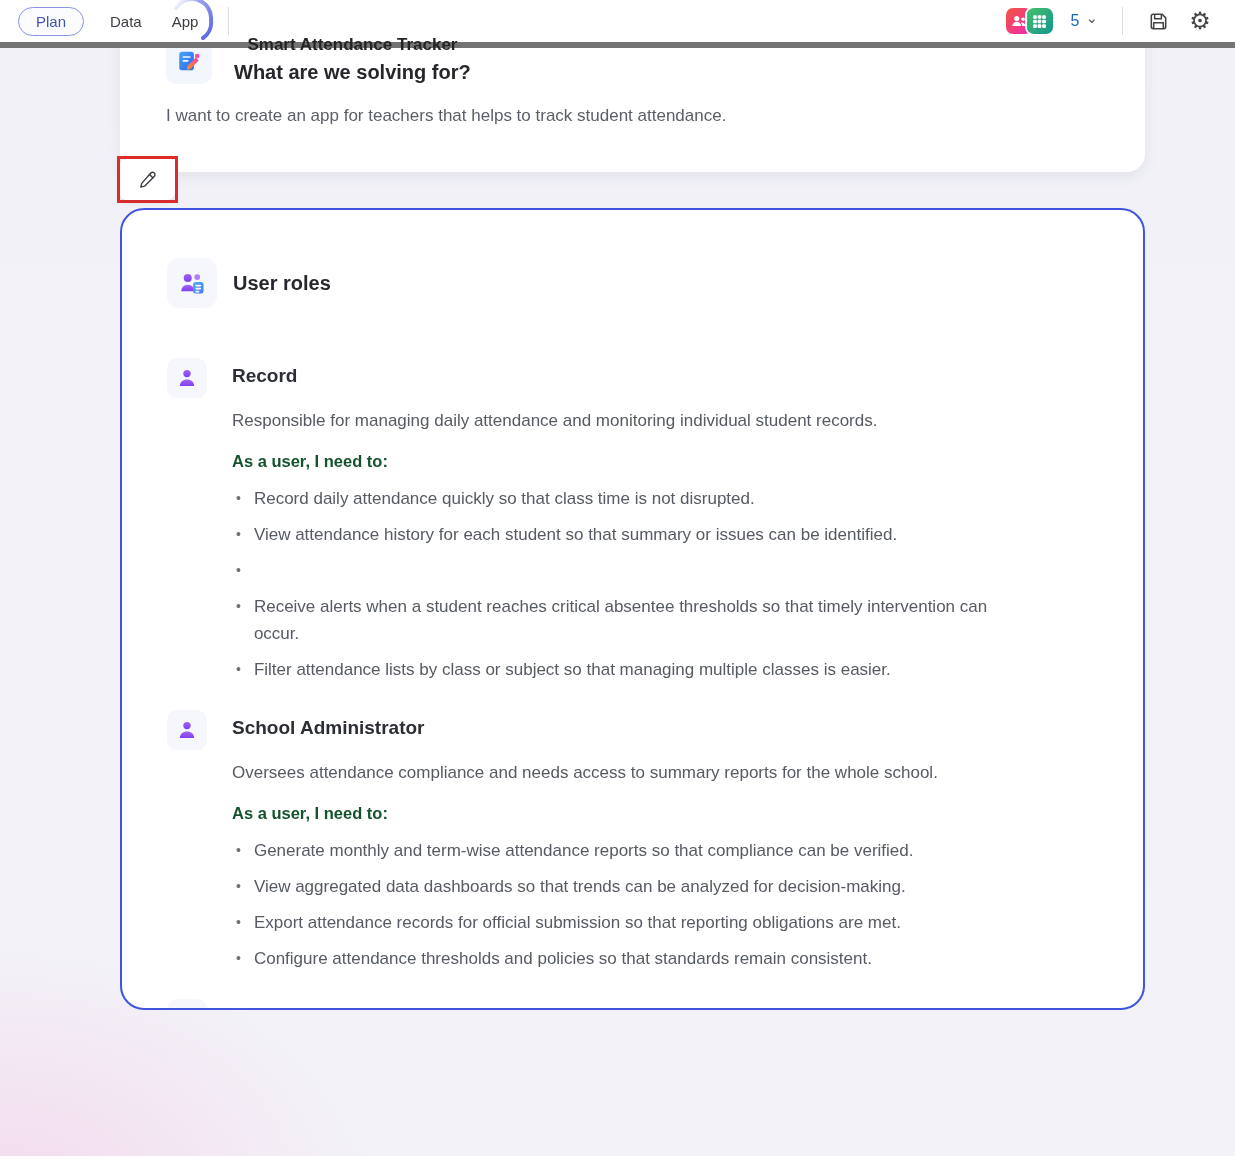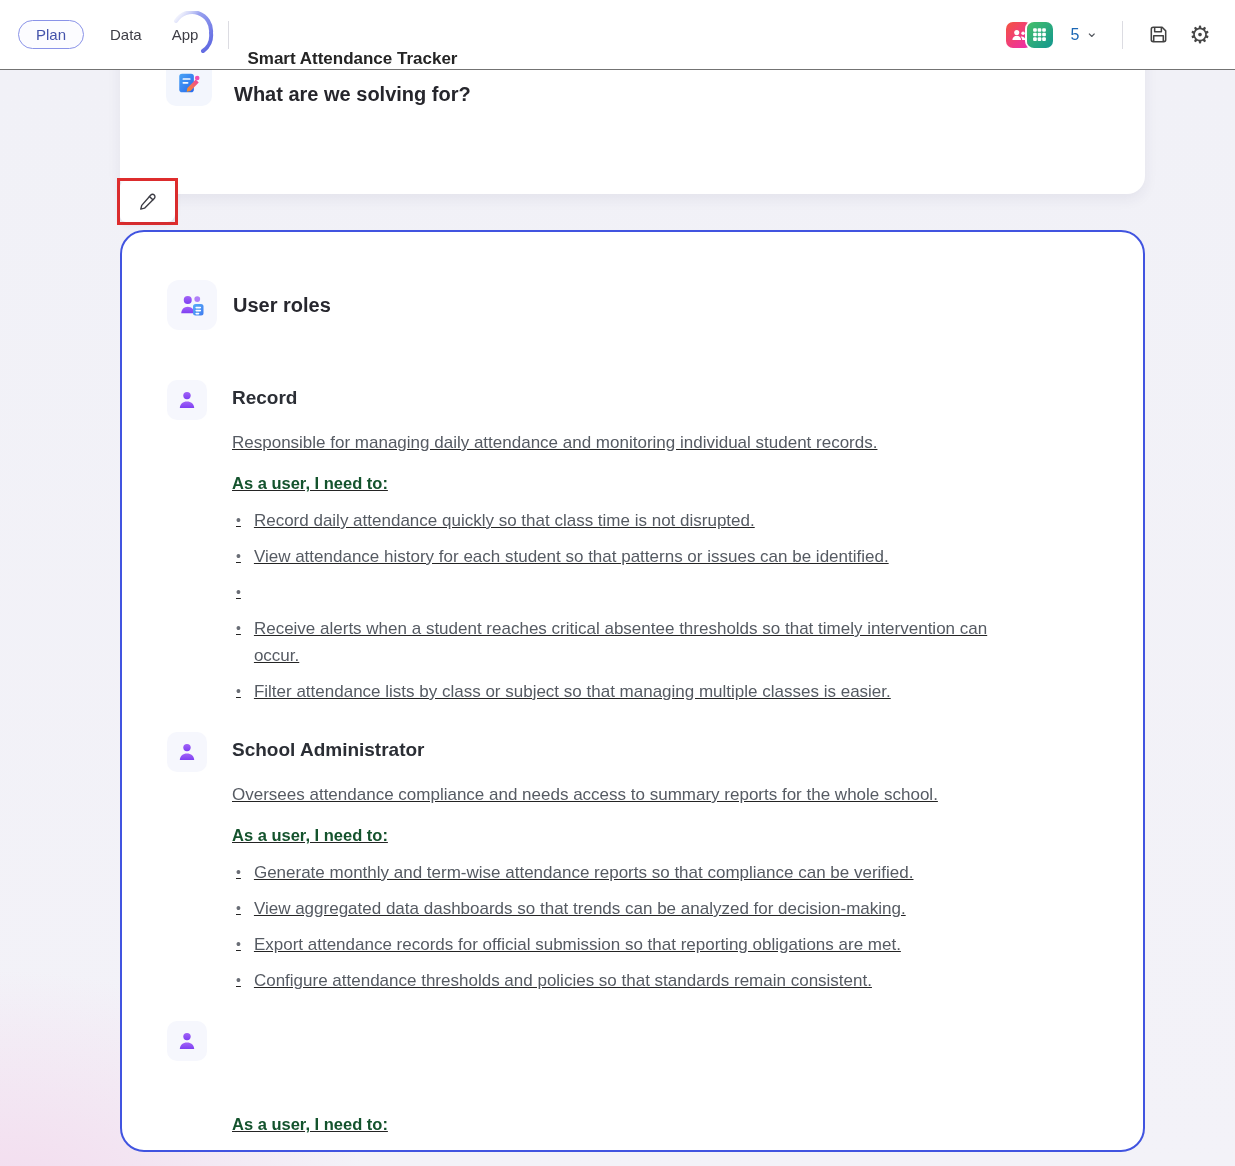--- a/index.html
+++ b/index.html
@@ -1,21 +1,21 @@
 <!DOCTYPE html>
 <html><head>
 <meta charset="utf-8">
 <style>
   * { margin:0; padding:0; box-sizing:border-box; }
   html,body { width:1235px; height:1166px; overflow:hidden; }
   body { font-family:"Liberation Sans", sans-serif; background:#fff; color:#242424; }
 
   
   .topbar {
-    height:70px; background:#fff; border-bottom:1px solid #737373;
+    height:48px; background:#fff; border-bottom:6px solid #737373;
     display:flex; align-items:center; padding:0 18px; position:relative; z-index:5;
   }
   .tab { font-size:15px; color:#3e3e46; padding:6px 12px; cursor:pointer; }
   .tab-pill {
     border:1px solid #8a93e8; color:#4453ab; background:#fcfcff;
     border-radius:16px; padding:5px 17px; font-size:15px; margin-right:14px;
   }
   .tab-app-wrap { position:relative; margin-left:6px; }
   .app-arc { position:absolute; top:-9px; left:4px; pointer-events:none; }
   .vdiv { width:1px; height:28px; background:#dcdce2; margin:0 18px; }
@@ -55,32 +55,32 @@
     background:transparent; z-index:6;
   }
   .edit-btn {
     width:55px; height:41px; background:#fff; border-radius:6px 6px 8px 6px;
     display:flex; align-items:center; justify-content:center; cursor:pointer;
     box-shadow:0 2px 6px rgba(40,40,80,0.10);
   }
 
   
   .roles-card {
-    position:absolute; left:120px; width:1025px; top:160px; height:922px;
+    position:absolute; left:120px; width:1025px; top:160px; height:802px;
     background:#fff; border:2.5px solid #4154e0; border-radius:24px;
     padding:48px 48px 40px 45px; overflow:hidden;
   }
   .roles-head { display:flex; align-items:center; gap:16px; margin-bottom:50px; }
   .roles-head-tile { width:50px; height:50px; border-radius:12px; background:#f6f7fd; display:flex; align-items:center; justify-content:center; }
   .roles-heading { font-size:20px; font-weight:600; color:#27272e; }
 
   .role-block { display:grid; grid-template-columns:40px 1fr; column-gap:25px; margin-bottom:22px; }
   .role-icon-tile { width:40px; height:40px; border-radius:10px; background:#f6f7fd; display:flex; align-items:center; justify-content:center; }
   .role-title { font-size:19px; font-weight:600; color:#2b2e35; align-self:center; min-height:26px; }
-  .role-body { grid-column:2;text-decoration:underline; }
+  .role-body { grid-column:2; }
   .role-desc { margin-top:9px; font-size:17px; color:#565b63; line-height:28px; min-height:28px; }
   .as-user { margin-top:12px; font-size:16.5px; font-weight:700; color:#14532d; line-height:28px; }
   .needs { list-style:none; margin-top:6px; }
   .needs li { display:flex; gap:13px; padding:4px 0 5px 4px; font-size:17px; color:#565b63; line-height:27px; max-width:790px; }
   .needs .dot { color:#6a6e76; font-size:14px; line-height:27px; }
 </style>
 </head>
 <body>
 
 <div class="topbar">
@@ -160,20 +160,21 @@
           </defs>
           <rect x="3" y="3.5" width="13.5" height="17" rx="2.6" fill="url(#docg)"></rect>
           <rect x="6" y="7.5" width="7.5" height="1.6" rx="0.8" fill="#fff" opacity="0.95"></rect>
           <rect x="6" y="11" width="5.5" height="1.6" rx="0.8" fill="#fff" opacity="0.95"></rect>
           <path d="M10.5 16.5 L18.2 8.8 L21 11.6 L13.3 19.3 L9.9 20.1 Z" fill="url(#peng)"></path>
           <circle cx="19.6" cy="7.4" r="2.1" fill="#f24fb0"></circle>
         </svg>
       </div>
       <div class="card-heading">What are we solving for?</div>
     </div>
+    <div class="prompt-text">I want to create an app for teachers that helps to track student attendance.</div>
   </div>
 
   <div class="edit-annot">
     <div class="edit-btn">
       <svg width="21" height="21" viewBox="0 0 24 24" fill="none" stroke="#3c3c44" stroke-width="1.6" stroke-linejoin="round" stroke-linecap="round">
         <path d="M15.8 4.6 a2.75 2.75 0 0 1 3.9 3.9 L8.6 19.6 l-4.3 1.1 1.1-4.3 Z"></path>
         <path d="M14.2 6.2 l3.9 3.9"></path>
       </svg>
     </div>
   </div>
@@ -216,21 +217,21 @@
     <div class="role-body">
       <div class="role-desc">Responsible for managing daily attendance and monitoring individual student records.</div>
       <div class="as-user">As a user, I need to:</div>
       <ul class="needs">
               <li>
                 <span class="dot">•</span>
                 <span>Record daily attendance quickly so that class time is not disrupted.</span>
               </li>
               <li>
                 <span class="dot">•</span>
-                <span>View attendance history for each student so that patterns or issues can be identified.</span>
+                <span>View attendance history for each student so that summary or issues can be identified.</span>
               </li>
               <li>
                 <span class="dot">•</span>
               </li>
               <li>
                 <span class="dot">•</span>
                 <span>Receive alerts when a student reaches critical absentee thresholds so that timely intervention can occur.</span>
               </li>
               <li>
                 <span class="dot">•</span>

